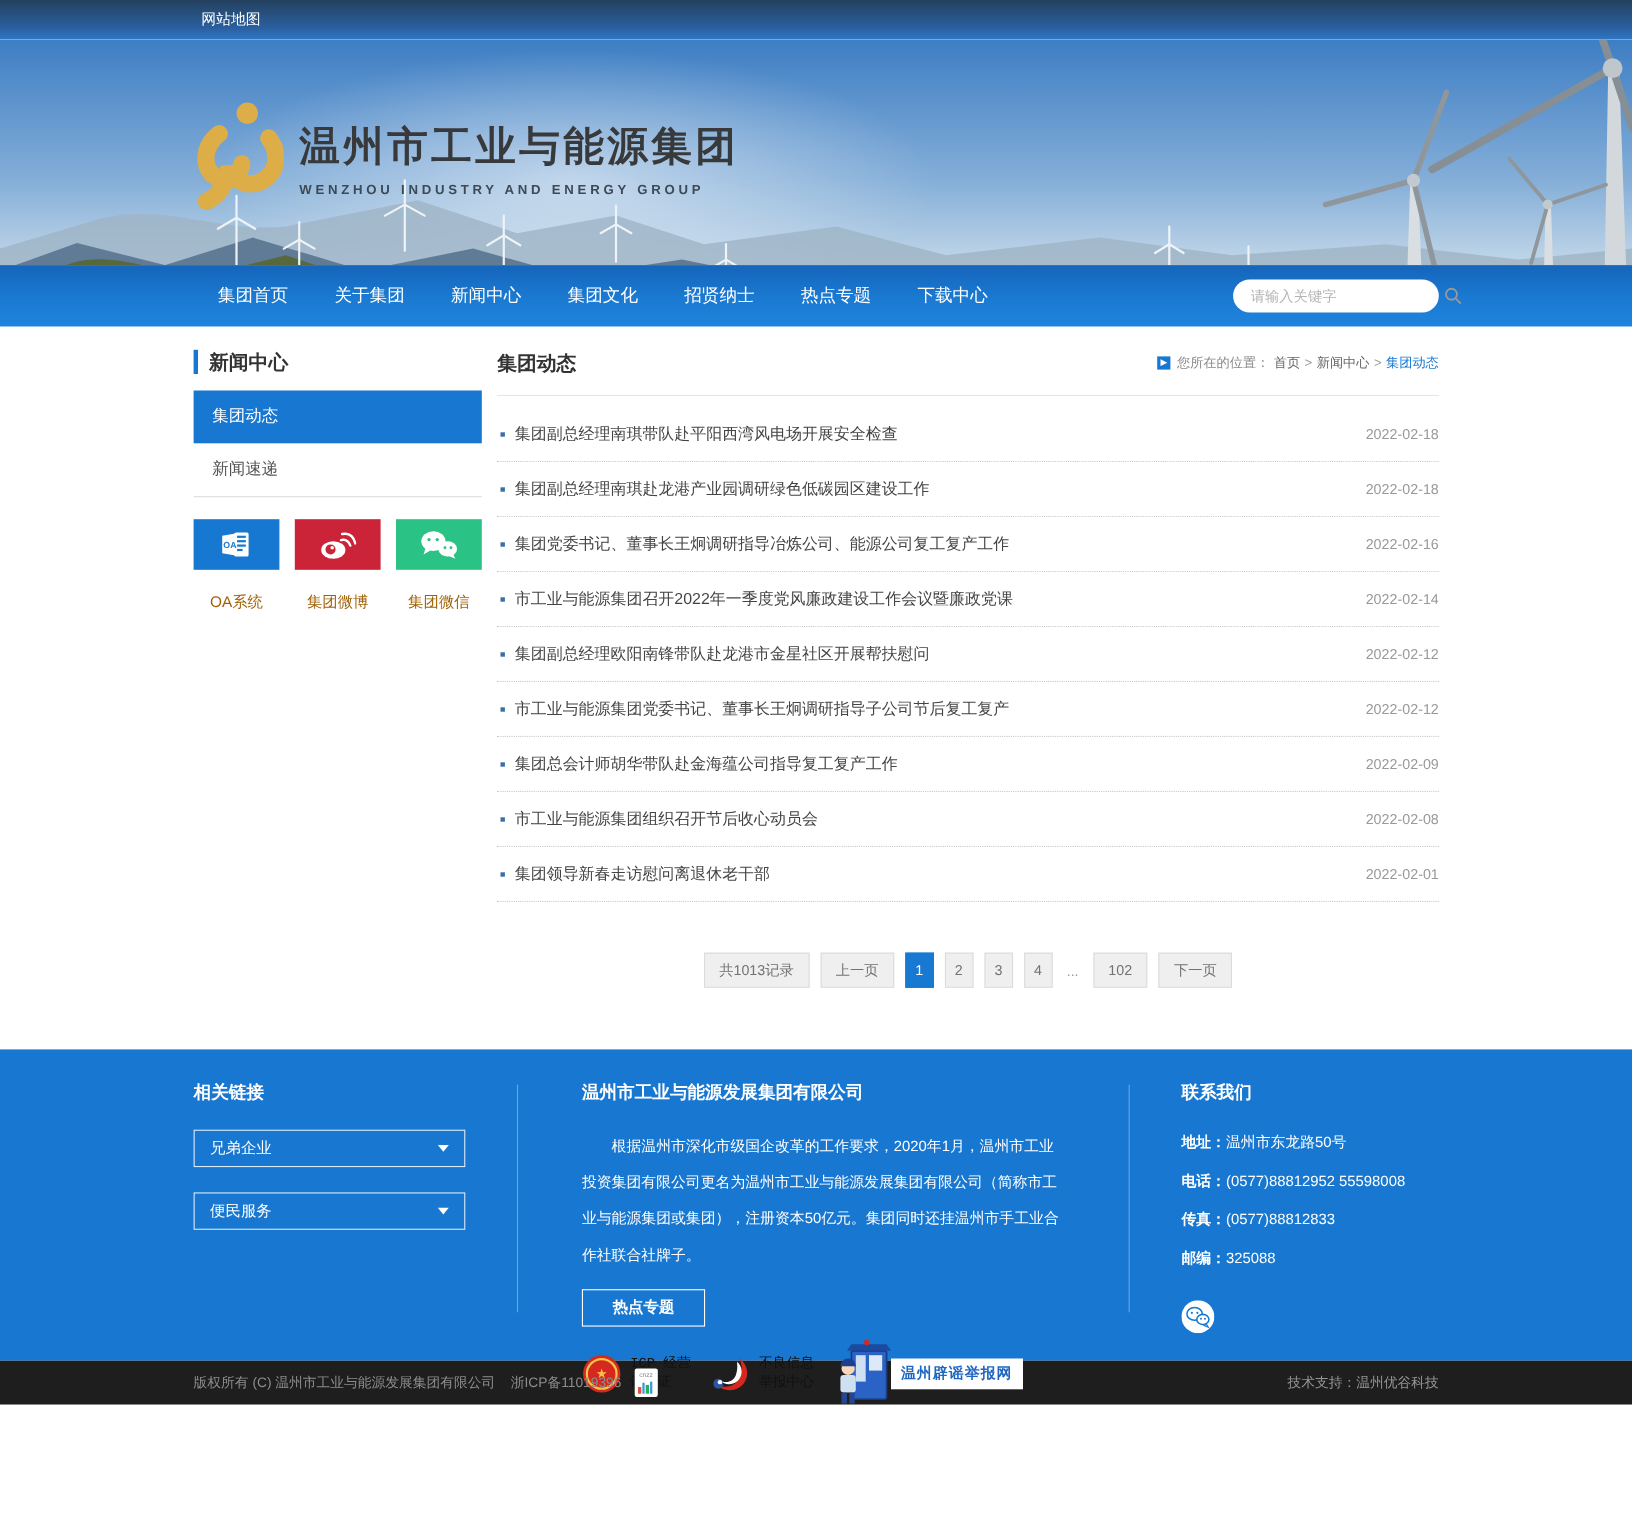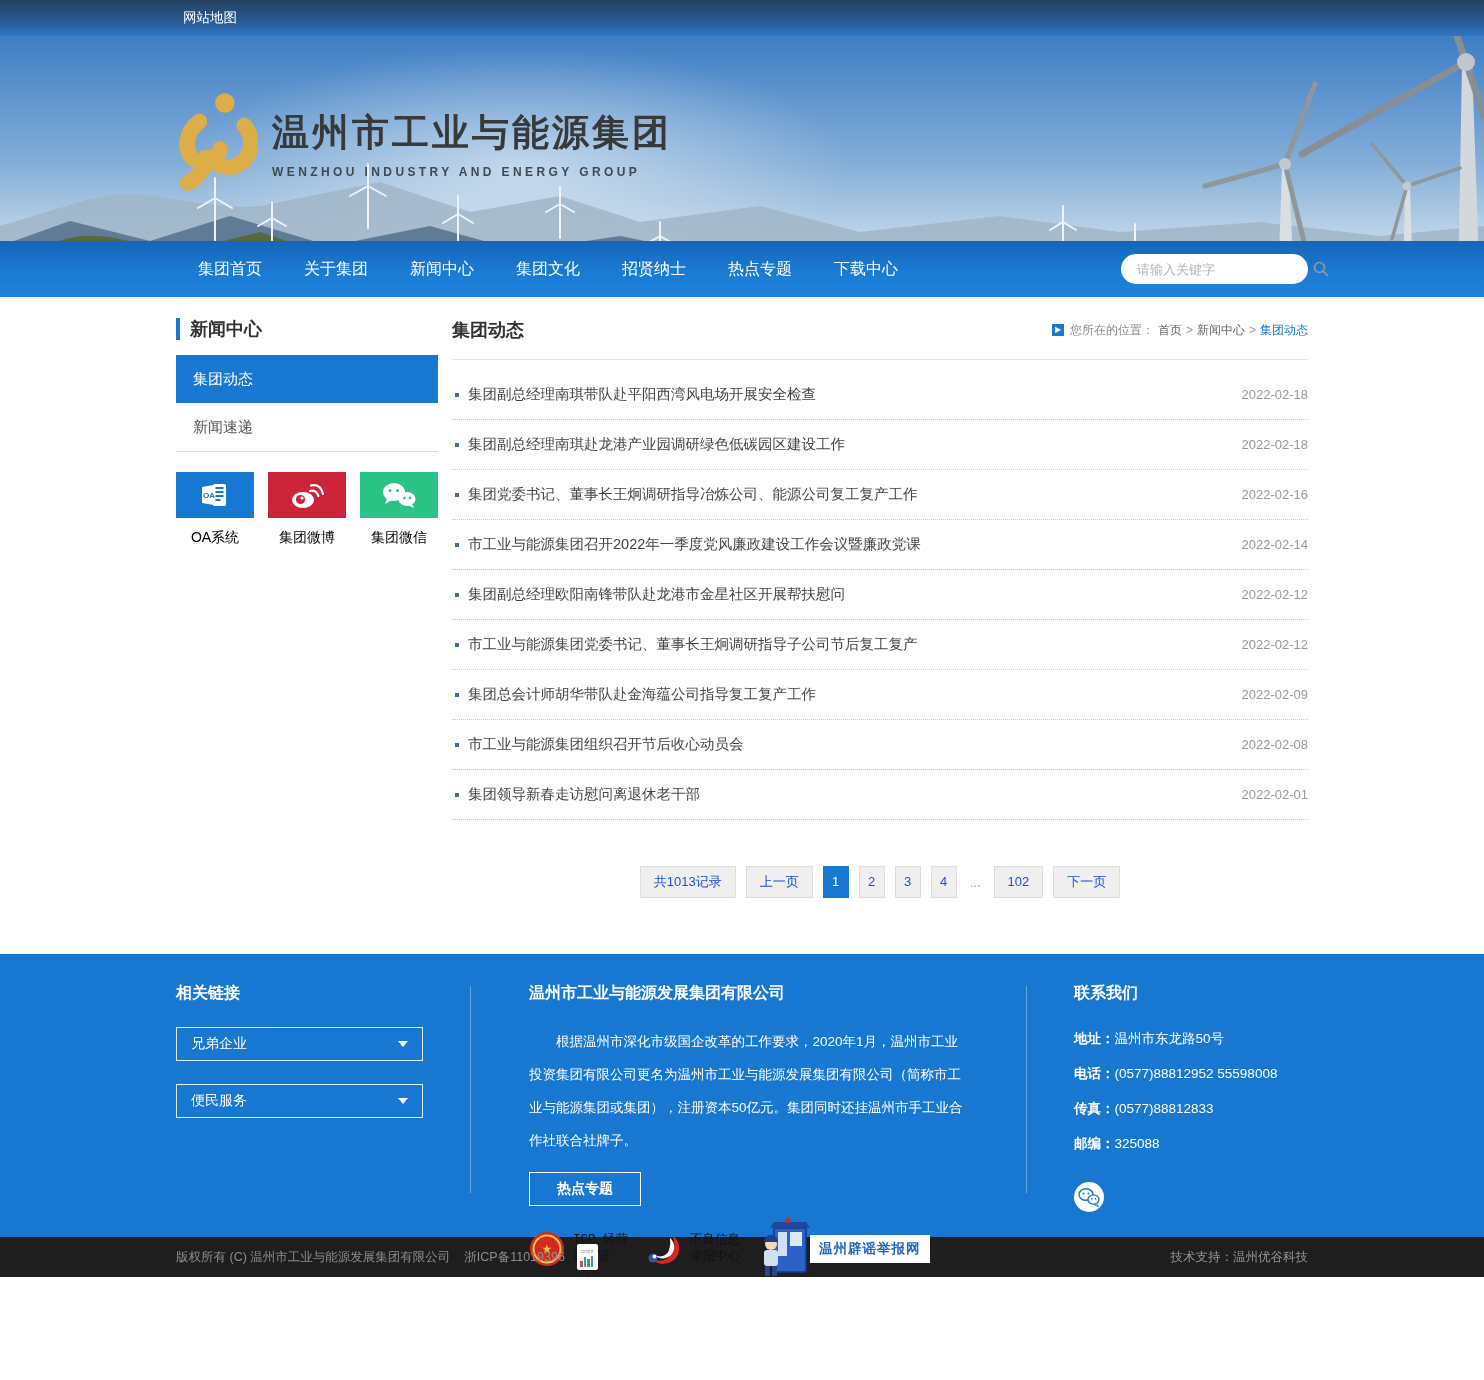--- a/index.html
+++ b/index.html
@@ -40,38 +40,38 @@
   .side-menu { margin-top:15px; }
   .side-item { height:49px; line-height:48px; padding-left:17px; font-size:15px; color:#555; border-bottom:1px solid #ddd; cursor:pointer; }
   .side-item.active { background:#1777d1; color:#fff; border-bottom:none; height:48px; }
   .shortcuts { margin-top:20px; display:flex; }
   .shortcut { width:78px; margin-right:14px; text-align:center; cursor:pointer; }
   .shortcut:last-child { margin-right:0; }
   .tile { width:78px; height:46px; display:flex; align-items:center; justify-content:center; }
   .tile.oa { background:#1778d2; }
   .tile.weibo { background:#cb2438; }
   .tile.wechat { background:#2bc285; }
-  .shortcut-label { margin-top:11px; font-size:14px; color:#000000;text-align:center; }
+  .shortcut-label { margin-top:21px; font-size:14px; color:#a16207;text-align:center; }
 
   .content { flex:1; }
   .content-head { display:flex; align-items:center; justify-content:space-between; border-bottom:1px solid #e5e5e5; padding-bottom:17px; margin-top:5px; }
   .content-title { font-size:18px; font-weight:bold; color:#333; }
   .breadcrumb { display:flex; align-items:center; font-size:12px; color:#888; }
   .crumb-icon { width:12px; height:12px; background:#1778d2; color:#fff; font-size:8px; line-height:12px; text-align:center; margin-right:6px; }
   .breadcrumb a { color:#666; text-decoration:none; cursor:pointer; margin:0 4px; }
   .breadcrumb .sep { color:#999; }
   .breadcrumb .current { color:#1778d2; margin-left:4px; cursor:pointer; }
   .news-list { margin-top:10px; list-style:none; }
   .news-row { display:flex; align-items:center; height:50px; border-bottom:1px dotted #c9c9c9; cursor:pointer; }
   .bullet { width:4px; height:4px; background:#3a6ea5; margin:0 9px 0 3px; flex:none; }
   .news-title { flex:1; font-size:14.5px; color:#444; overflow:hidden; white-space:nowrap; }
   .news-date { font-size:13px; color:#999; margin-left:20px; }
 
   .pagination { margin-top:46px; display:flex; justify-content:center; align-items:center; }
-  .pg { height:32px; line-height:30px; border:1px solid #dcdcdc; background:#efefef; color:#1d4ed8; font-size:13px; padding:0 13px; margin:0 5px; cursor:pointer; }
+  .pg { height:32px; line-height:30px; border:1px solid #dcdcdc; background:#efefef; color:#737373; font-size:13px; padding:0 13px; margin:0 5px; cursor:pointer; }
   .pg.num { padding:0; width:26px; text-align:center; }
   .pg.active { background:#1879d2; border-color:#1879d2; color:#fff; }
   .pg-ellipsis { color:#999; font-size:13px; margin:0 8px; }
 
   
   .footer { background:#1777d1; padding:29px 0 0; height:283px; }
   .footer .container { display:flex; height:218px; }
   .f-col1 { width:247px; flex:none; }
   .f-divider { width:1px; background:rgba(255,255,255,.35); height:207px; margin-top:3px; }
   .f-col1-wrap { width:294px; flex:none; }

